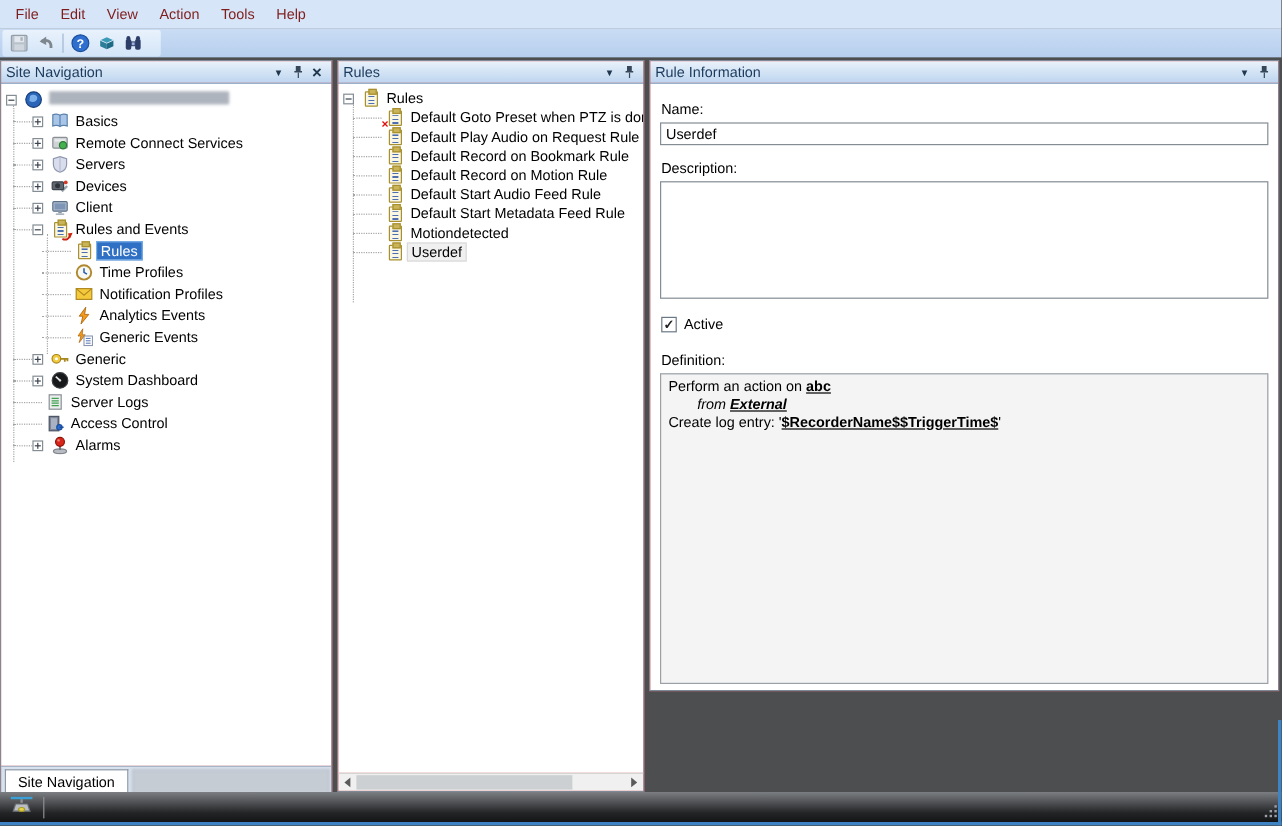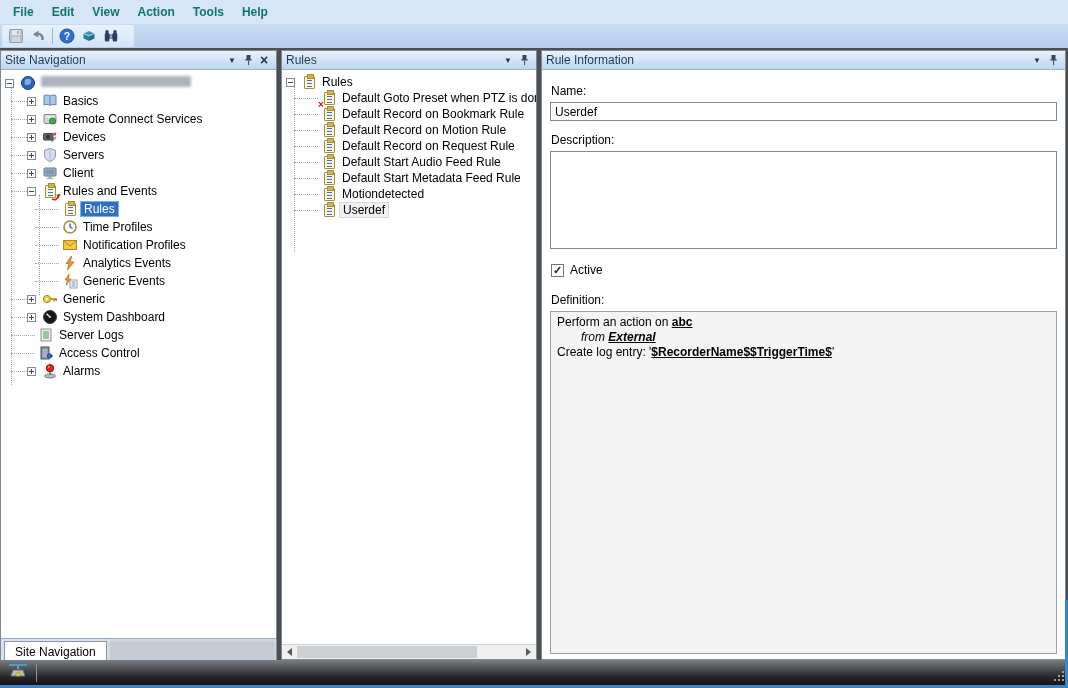--- a/index.html
+++ b/index.html
@@ -1,41 +1,41 @@
 <!DOCTYPE html>
 <html><head>
 <meta charset="utf-8">
 <style>
   * { margin:0; padding:0; box-sizing:border-box; }
   html,body { width:1068px; height:688px; overflow:hidden; }
   body { font-family:"Liberation Sans", sans-serif; font-size:12px; color:#000; background:#4c4e50; position:relative; }
 
   
   .menubar { position:absolute; top:0; left:0; width:100%; height:24px; background:#d6e6f8; display:flex; align-items:center; padding-left:4px; }
-  .menubar .mitem { padding:3px 9px; color:#0f766e; cursor:default;font-weight:bold; }
+  .menubar .mitem { padding:3px 9px; color:#7f1d1d; cursor:default; }
 
   
   .toolbar { position:absolute; top:24px; left:0; width:100%; height:24px; background:linear-gradient(#c9dcf4,#b7cfee); }
   .tb-island { position:absolute; left:2px; top:1px; height:22px; width:132px; background:linear-gradient(#e9f2fc,#d3e5f8); border-radius:2px; display:flex; align-items:center; padding:0 3px; }
   .tbtn { width:22px; height:20px; display:flex; align-items:center; justify-content:center; }
   .tb-sep { width:1px; height:16px; background:#9fb6d2; margin:0 3px; }
 
   
   .main { position:absolute; top:48px; left:0; width:1068px; height:612px; background:#4c4e50; }
   .panel { position:absolute; top:2px; background:#ef4444; border:1px solid #7f8896; display:flex; flex-direction:column; }
   .panel-hd { height:19px; flex:0 0 19px; background:linear-gradient(#e9f2fb,#bdd5ef); border-bottom:1px solid #9ab1cc; display:flex; align-items:center; padding:0 4px; color:#1b3a5c; }
   .panel-hd .ttl { flex:1; white-space:nowrap; overflow:hidden; }
   .hbtn { width:16px; height:15px; display:flex; align-items:center; justify-content:center; color:#20384f; }
   .hbtn.drop { font-size:8px; }
   .hbtn.close { font-size:14px; font-weight:bold; }
   .panel-body { flex:1; overflow:hidden; position:relative; background:#fff; }
 
   #p-left   { left:0;   width:277px; height:613px; }
   #p-mid    { left:281px; width:256px; height:610px; }
-  #p-right  { left:541px; width:525px; height:610px; }
+  #p-right  { left:541px; width:525px; height:526px; }
 
   
   .tree { padding-top:4px; position:relative; }
   .trow { height:18px; display:flex; align-items:center; white-space:nowrap; cursor:default; }
   #p-mid .trow { height:16px; }
   .trow .lbl { padding:0 3px; }
   .trow.sel .lbl { background:#2f6fc4; color:#fff; border:1px solid #7ab0e8; }
   .trow.focus .lbl { background:#f0f0f0; border:1px solid #d9d9d9; }
   .lvl0 { padding-left:4px; } .lvl1 { padding-left:10px; } .lvl2 { padding-left:34px; }
   #p-mid .lvl1 { padding-left:12px; }
@@ -196,38 +196,38 @@
                 <circle cx="10.5" cy="10" r="3" fill="#46b050" stroke="#2a7a33"></circle>
               </svg>
             </span>
           <span class="lbl">Remote Connect Services</span>
         </div>
         <div class="trow lvl1">
           <span class="stub"></span>
             <span class="exp plus"></span>
           <span class="ic">
               <svg width="16" height="16" viewBox="0 0 16 16">
+                <path d="M8 1.5l5.5 1.8V8c0 3.5-2.5 5.5-5.5 6.5C5 13.5 2.5 11.5 2.5 8V3.3z" fill="#d9dcec" stroke="#9097b0"></path>
+                <path d="M8 2.5v11" stroke="#b8bdd2"></path>
+              </svg>
+            </span>
+          <span class="lbl">Servers</span>
+        </div>
+        <div class="trow lvl1">
+          <span class="stub"></span>
+            <span class="exp plus"></span>
+          <span class="ic">
+              <svg width="16" height="16" viewBox="0 0 16 16">
                 <path d="M9.5 12.5l4.5-4.5" stroke="#9aa2ab" stroke-width="2"></path>
                 <rect x="1.5" y="4.5" width="9.5" height="6.5" rx="1" fill="#5f6670" stroke="#3d434b"></rect>
                 <circle cx="6" cy="7.8" r="2.1" fill="#2e333a"></circle>
                 <circle cx="12.8" cy="5" r="1.6" fill="#d43a2a"></circle>
               </svg>
             </span>
           <span class="lbl">Devices</span>
-        </div>
-        <div class="trow lvl1">
-          <span class="stub"></span>
-            <span class="exp plus"></span>
-          <span class="ic">
-              <svg width="16" height="16" viewBox="0 0 16 16">
-                <path d="M8 1.5l5.5 1.8V8c0 3.5-2.5 5.5-5.5 6.5C5 13.5 2.5 11.5 2.5 8V3.3z" fill="#d9dcec" stroke="#9097b0"></path>
-                <path d="M8 2.5v11" stroke="#b8bdd2"></path>
-              </svg>
-            </span>
-          <span class="lbl">Servers</span>
         </div>
         <div class="trow lvl1">
           <span class="stub"></span>
             <span class="exp plus"></span>
           <span class="ic">
               <svg width="16" height="16" viewBox="0 0 16 16">
                 <rect x="2" y="3" width="12" height="8" rx="1" fill="#aebdd0" stroke="#5c6f85"></rect>
                 <rect x="3.5" y="4.5" width="9" height="5" fill="#7e95b5"></rect>
                 <rect x="6.5" y="11" width="3" height="1.8" fill="#8a97a8"></rect>
                 <rect x="4.5" y="12.8" width="7" height="1.4" fill="#aab4c0"></rect>
@@ -390,35 +390,35 @@
               <span class="clip"></span>
               <span class="badge-x">×</span>
             </span>
           <span class="lbl">Default Goto Preset when PTZ is don</span>
         </div>
         <div class="trow lvl1">
           <span class="stub w"></span>
           <span class="ic">
               <span class="clip"></span>
             </span>
+          <span class="lbl">Default Play Audio on Request Rule</span>
+        </div>
+        <div class="trow lvl1">
+          <span class="stub w"></span>
+          <span class="ic">
+              <span class="clip"></span>
+            </span>
           <span class="lbl">Default Record on Bookmark Rule</span>
         </div>
         <div class="trow lvl1">
           <span class="stub w"></span>
           <span class="ic">
               <span class="clip"></span>
             </span>
           <span class="lbl">Default Record on Motion Rule</span>
-        </div>
-        <div class="trow lvl1">
-          <span class="stub w"></span>
-          <span class="ic">
-              <span class="clip"></span>
-            </span>
-          <span class="lbl">Default Record on Request Rule</span>
         </div>
         <div class="trow lvl1">
           <span class="stub w"></span>
           <span class="ic">
               <span class="clip"></span>
             </span>
           <span class="lbl">Default Start Audio Feed Rule</span>
         </div>
         <div class="trow lvl1">
           <span class="stub w"></span>

